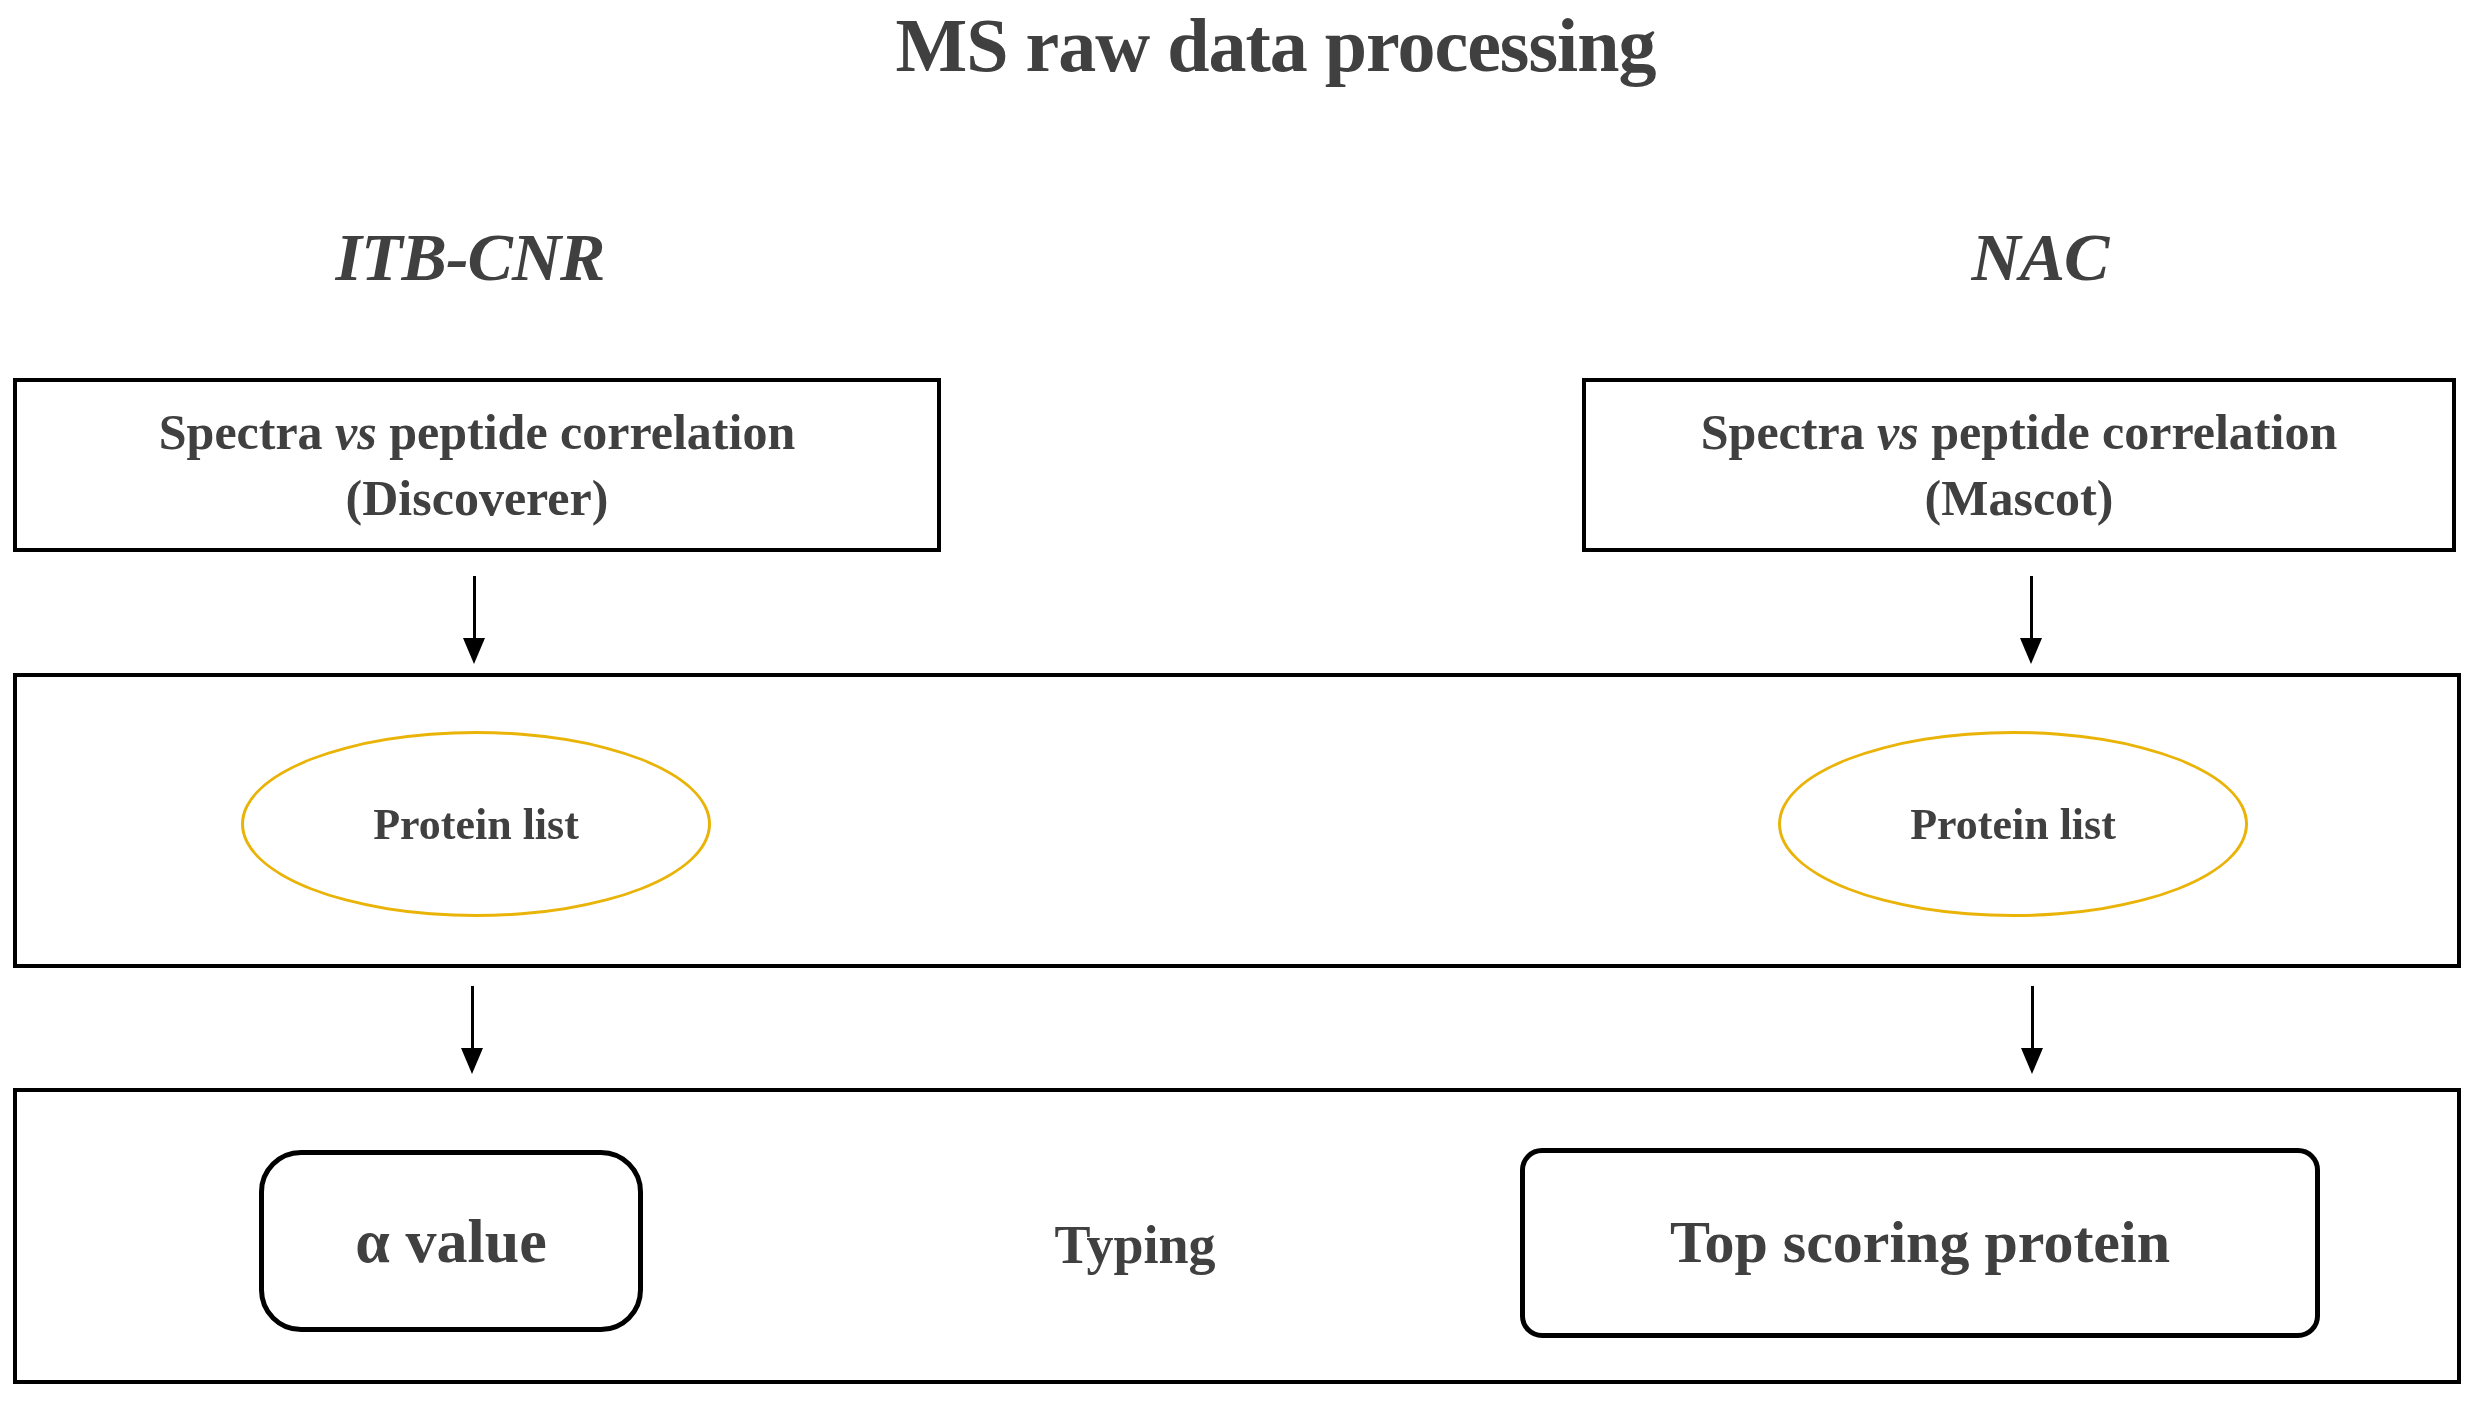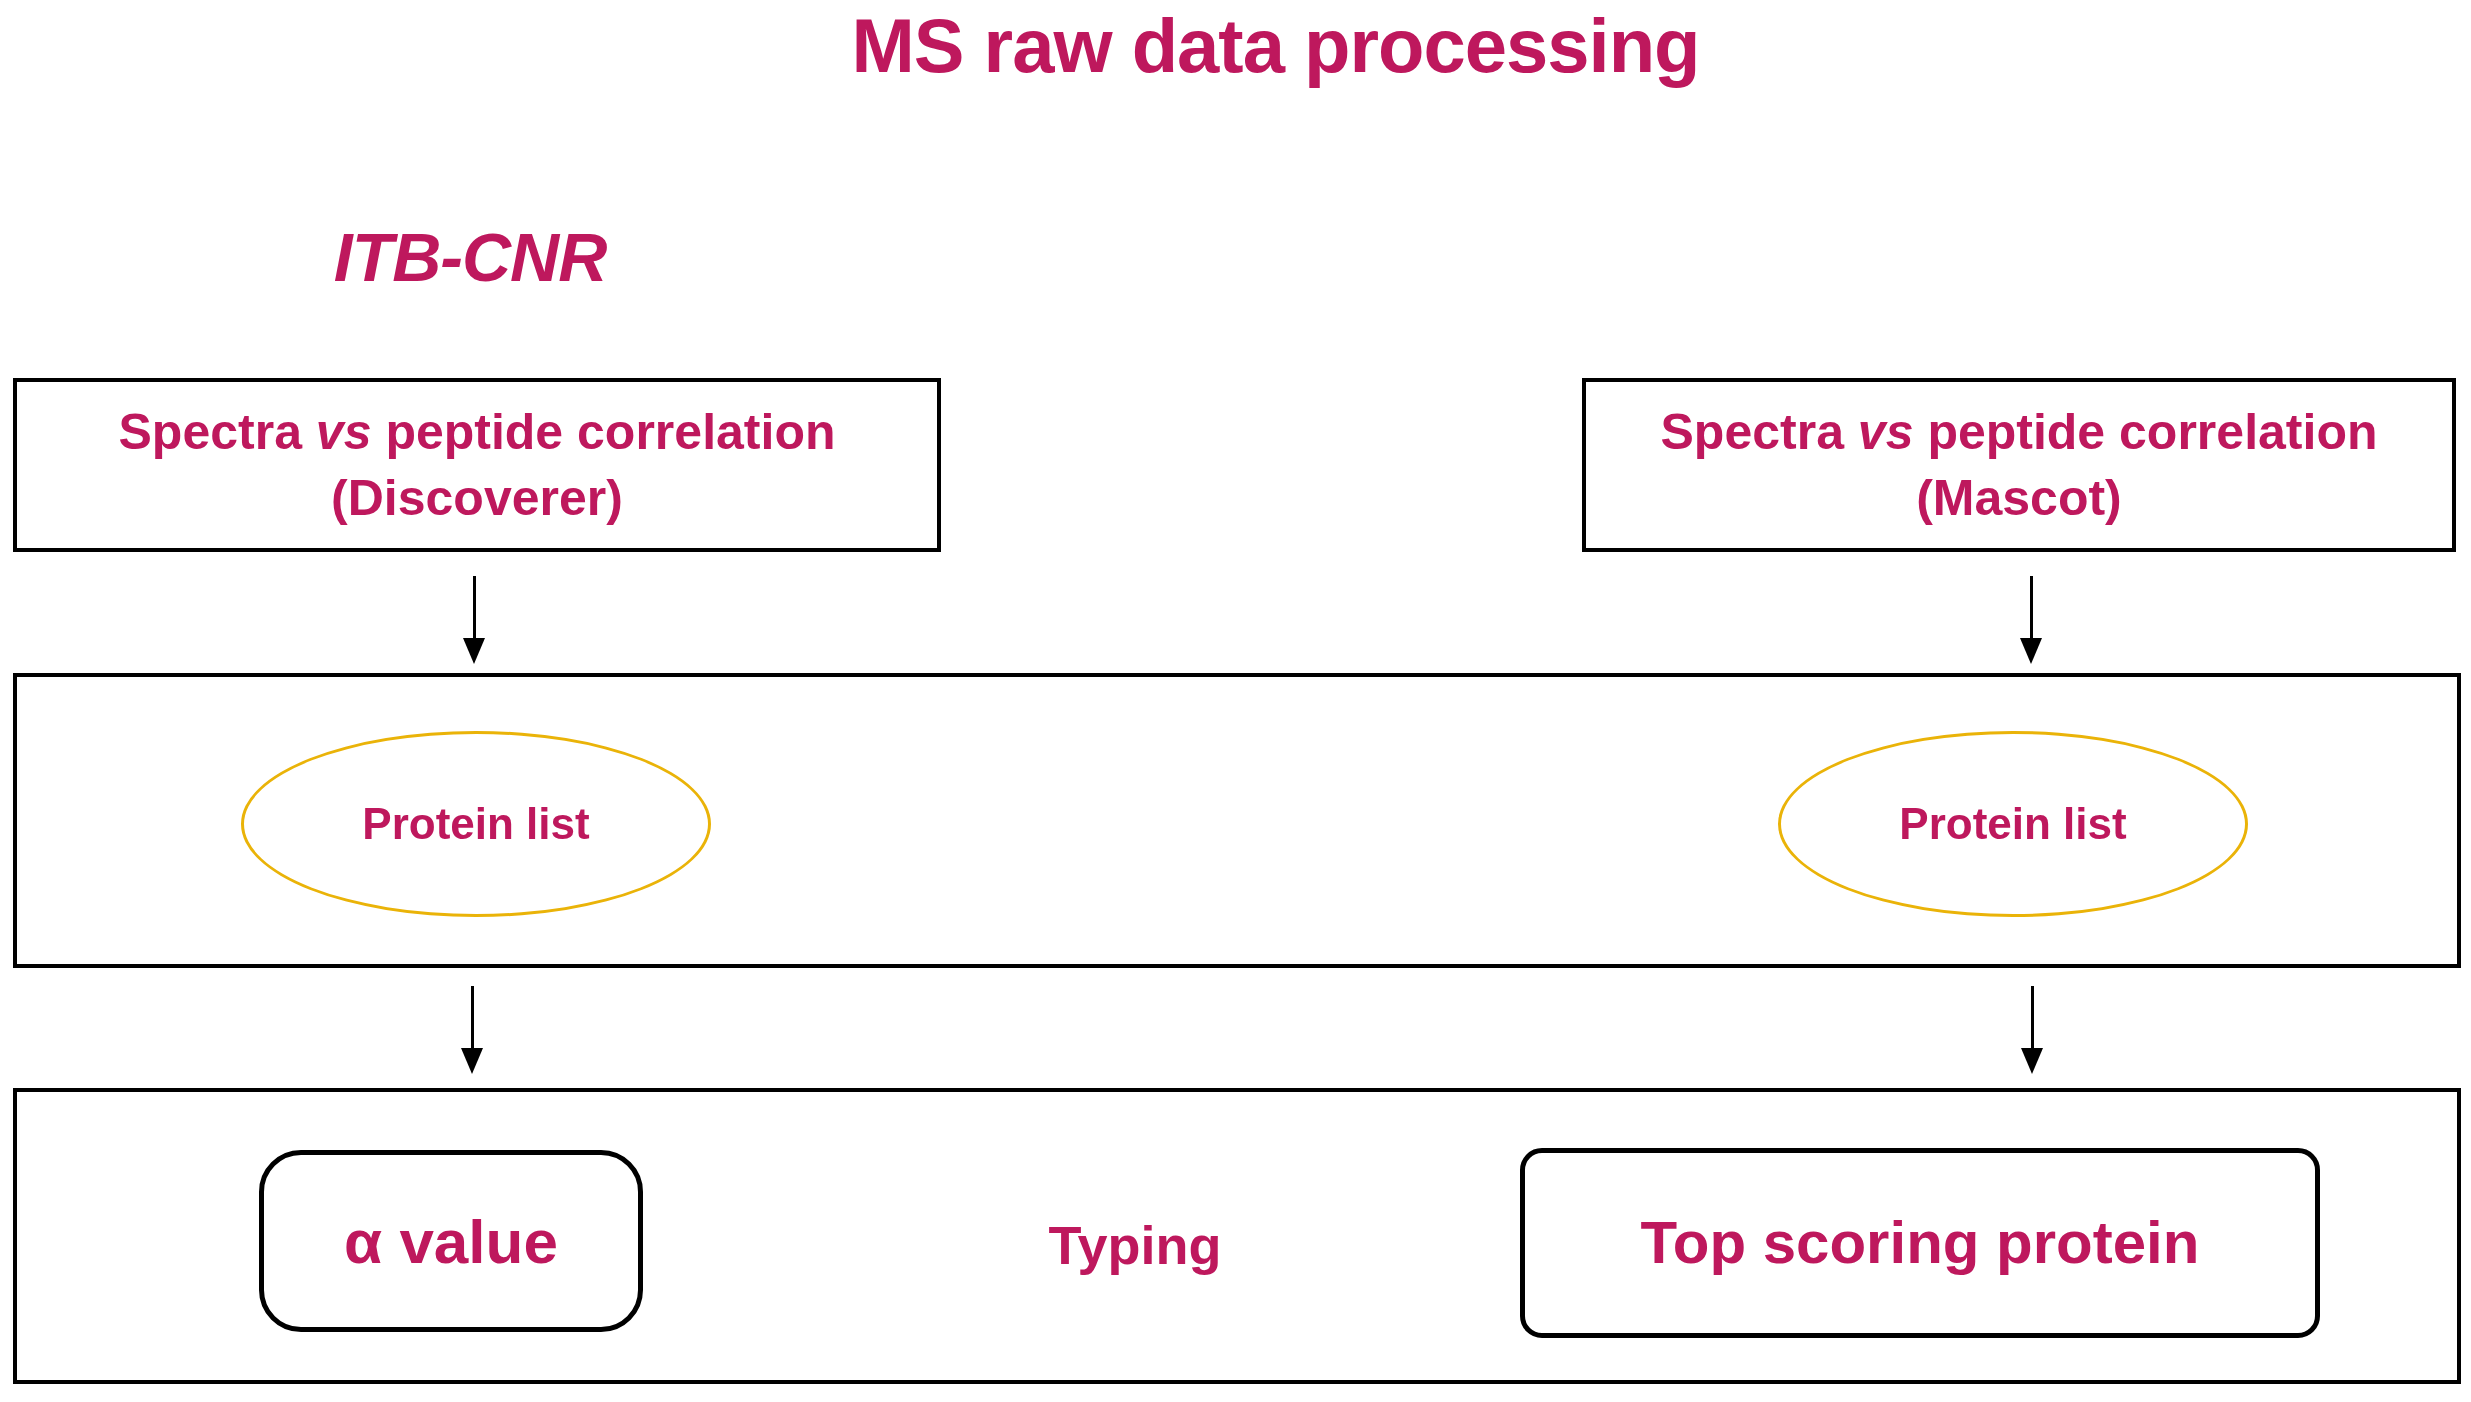--- a/index.html
+++ b/index.html
@@ -5,22 +5,22 @@
   html, body {
     margin: 0;
     padding: 0;
     background: #ffffff;
   }
   #canvas {
     position: relative;
     width: 2471px;
     height: 1402px;
     background: #ffffff;
-    font-family: Liberation Sans, sans-serif;
-    color: #be185d;
+    font-family: Liberation Serif, serif;
+    color: #404040;
     overflow: hidden;
   }
   .abs { position: absolute; box-sizing: border-box; }
 
   .title {
     top: 2px; left: 0; width: 100%;
     padding-left: 80px;
     text-align: center;
     font-size: 76px;
     font-weight: 700;
@@ -148,20 +148,21 @@
   .arrow.x-nac2 { left: 2020px; }
 </style>
 </head>
 <body>
 
 <div id="canvas">
 
   <div class="abs title">MS raw data processing</div>
 
   <div class="abs col-header left">ITB-CNR</div>
+  <div class="abs col-header right">NAC</div>
 
   <div class="abs input-box left">
     <div>
       <span>Spectra</span>
       <span class="em-vs">vs</span>
       <span>peptide correlation</span>
     </div>
     <div>(Discoverer)</div>
   </div>
 

